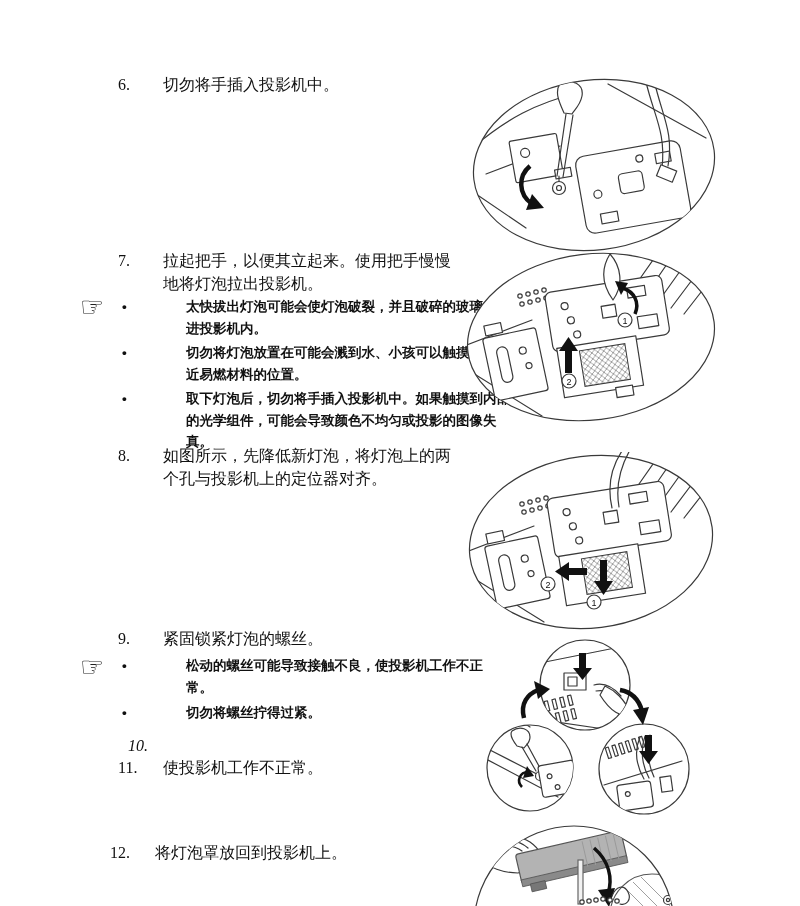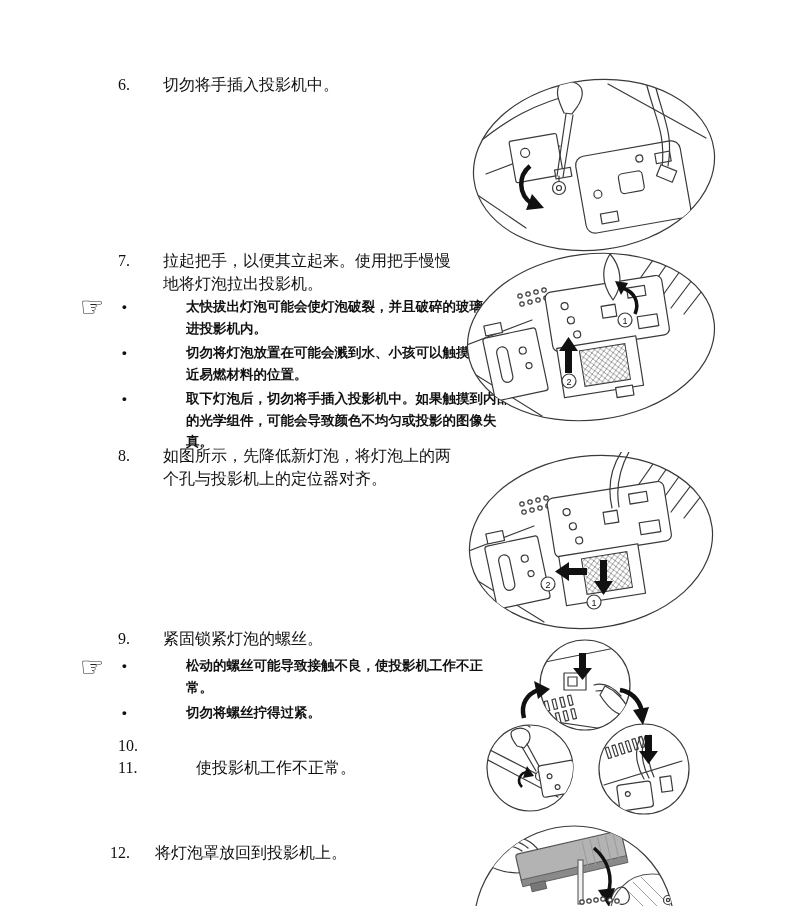--- a/index.html
+++ b/index.html
@@ -72,24 +72,24 @@
   <div class="hand" style="left:80px;top:653px;">☞</div>
   <div class="nbullet" style="left:116px;top:655px;">
     <div class="mk">•</div>
     <div class="ntxt" style="width:310px;">松动的螺丝可能导致接触不良，使投影机工作不正常。</div>
   </div>
   <div class="nbullet" style="left:116px;top:702px;">
     <div class="mk">•</div>
     <div class="ntxt">切勿将螺丝拧得过紧。</div>
   </div>
 
-  <div class="step" style="left:118px;top:734px;">
+  <div class="step" style="left:128px;top:734px;font-style:italic;">
     <div class="num">10.</div>
   </div>
-  <div class="step" style="left:118px;top:756px;gap:33px;">
+  <div class="step" style="left:118px;top:756px;">
     <div class="num">11.</div>
     <div class="txt">使投影机工作不正常。</div>
   </div>
   <div class="step" style="left:110px;top:821px;margin-top:20px;">
     <div class="num">12.</div>
     <div class="txt">将灯泡罩放回到投影机上。</div>
   </div>
 
   <div class="fig" style="left:468px;top:76px;">
     <svg width="252" height="178" viewBox="0 0 252 178">

